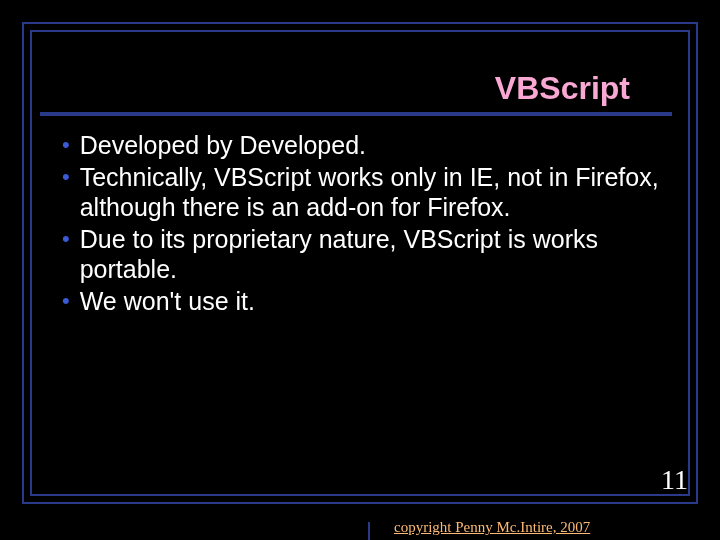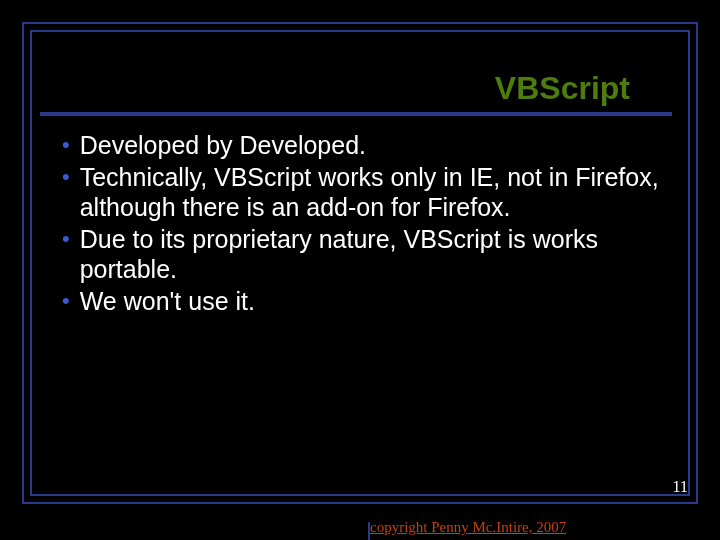--- a/index.html
+++ b/index.html
@@ -27,21 +27,21 @@
   }
   .title-area {
     position: absolute;
     left: 40px;
     top: 70px;
     width: 630px;
     text-align: right;
     padding-right: 40px;
   }
   .title {
-    color: #4d7c0f;
+    color: #f9a8d4;
     font-weight: bold;
     font-size: 32px;
   }
   .title-underline {
     position: absolute;
     left: 40px;
     top: 112px;
     width: 632px;
     height: 4px;
     background: #2a3a8a;
@@ -66,30 +66,31 @@
     margin-right: 10px;
     line-height: 1.35;
   }
   .bullet-text { flex: 1; }
   .page-num {
     position: absolute;
     right: 32px;
     bottom: 44px;
     color: #fff;
     font-family: "Times New Roman", serif;
-    font-size: 16px;
+    font-size: 28px;
   }
   .copyright-bar {
     position: absolute;
     left: 370px;
     bottom: 4px;
-    color: #c2410c;
+    color: #fdba74;
     font-family: "Times New Roman", serif;
     font-size: 15px;
     text-decoration: underline;
+    padding-left: 24px;
   }
   .bottom-tick {
     position: absolute;
     left: 368px;
     bottom: 0;
     width: 2px;
     height: 18px;
     background: #2a3a8a;
   }
 </style>

